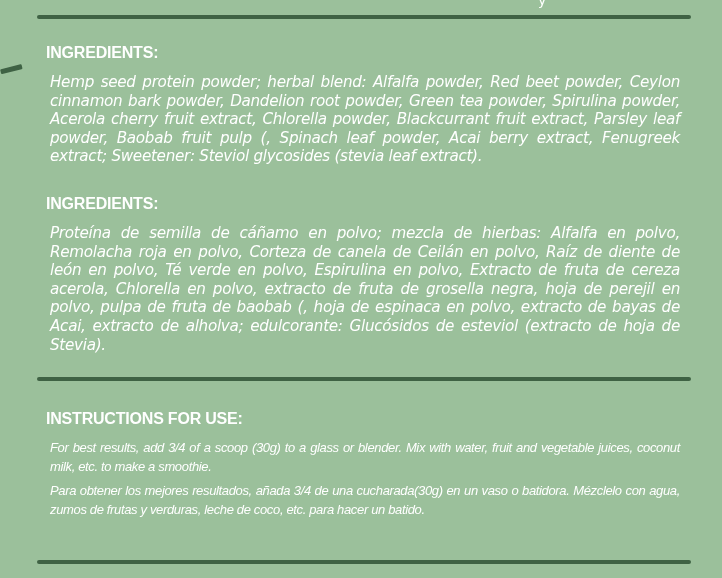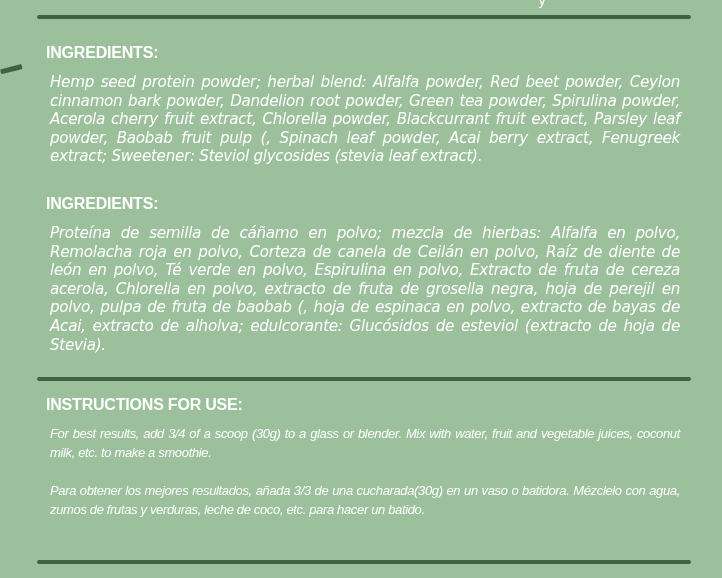--- a/index.html
+++ b/index.html
@@ -71,21 +71,21 @@
       font-family: "Liberation Sans", sans-serif;
       font-size: 13px;
       letter-spacing: -0.35px;
     }
     .last-left {
       text-align-last: left;
     }
 
     #sec-ingredients-en { top: 36px; }
     #sec-ingredients-es { top: 187px; }
-    #sec-instructions-en { top: 388px; }
+    #sec-instructions-en { top: 402px; }
     #sec-instructions-es { top: 470px; }
   </style>
 </head>
 <body>
 
 <div class="top-glyph">y</div>
 <div class="divider top"></div>
 <div class="deco-stroke"></div>
 
 <section class="section" id="sec-ingredients-en">
@@ -99,16 +99,16 @@
 </section>
 
 <div class="divider mid"></div>
 
 <section class="section" id="sec-instructions-en">
   <h2 class="heading">INSTRUCTIONS FOR USE:</h2>
   <p class="body-text narrow last-left">For best results, add 3/4 of a scoop (30g) to a glass or blender. Mix with water, fruit and vegetable juices, coconut milk, etc. to make a smoothie.</p>
 </section>
 
 <section class="section" id="sec-instructions-es">
-  <p class="body-text narrow last-left">Para obtener los mejores resultados, añada 3/3 de una cucharada(30g) en un vaso o batidora. Mézclelo con agua, zumos de frutas y verduras, leche de coco, etc. para hacer un batido.</p>
+  <p class="body-text narrow last-left">Para obtener los mejores resultados, añada 3/4 de una cucharada(30g) en un vaso o batidora. Mézclelo con agua, zumos de frutas y verduras, leche de coco, etc. para hacer un batido.</p>
 </section>
 
 <div class="divider bottom"></div>
 
 </body></html>

